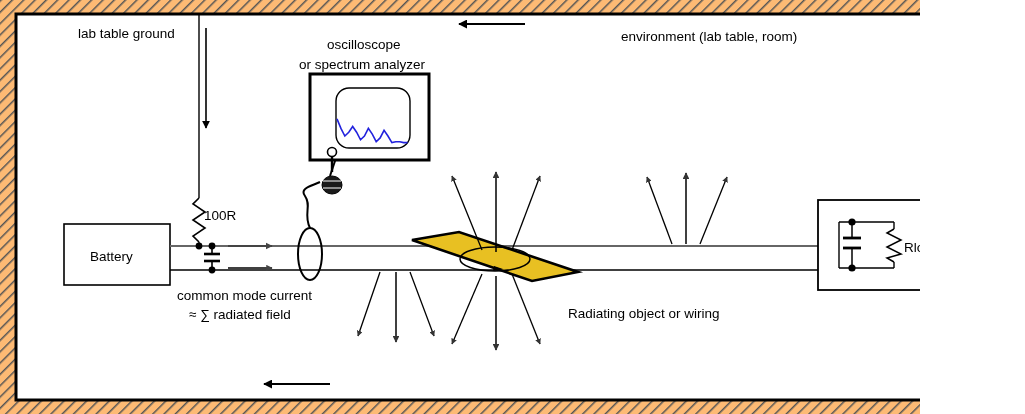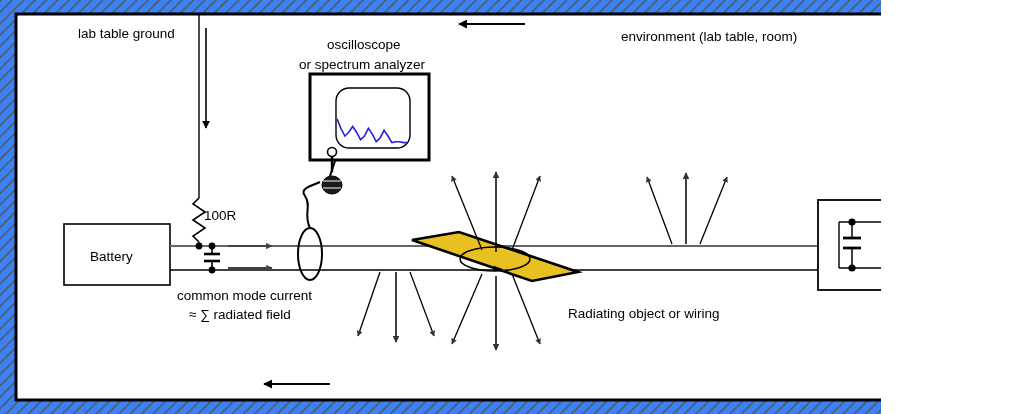--- a/index.html
+++ b/index.html
@@ -6,21 +6,22 @@
     margin: 0;
     padding: 0;
     background: #ffffff;
     font-family: "Liberation Sans", sans-serif;
   }
   #root {
     position: relative;
     width: 881px;
     height: 414px;
     overflow: hidden;
-    background: #3b82f6;
+    background: #fdba74;
+    padding-left: 39px;
   }
   #diagram-svg {
     position: absolute;
     left: 0;
     top: 0;
     width: 1025px;
     height: 414px;
   }
   text {
     font-family: "Liberation Sans", sans-serif;

